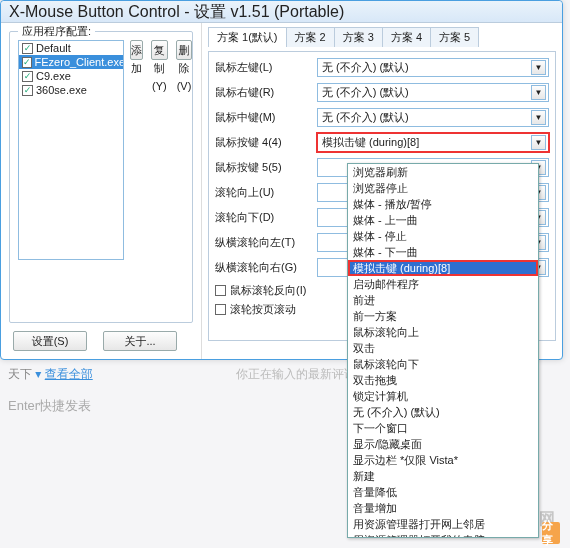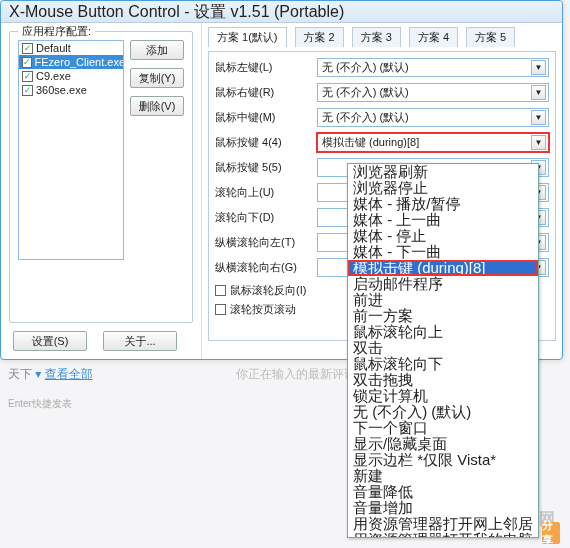--- a/index.html
+++ b/index.html
@@ -12,47 +12,47 @@
   .client { display: flex; height: calc(100% - 22px); }
 
   .leftpane { width: 201px; padding: 8px; border-right: 1px solid #ddd; display: flex; flex-direction: column; }
   .group { border: 1px solid #bcd; border-radius: 2px; padding: 8px 8px 6px 8px; position: relative; flex: 1; }
   .group-title { position: absolute; top: -8px; left: 8px; background: #fff; padding: 0 4px; font-size: 11px; }
   .app-row { display: flex; }
   .listbox { flex: 1; height: 220px; border: 1px solid #8fbce0; background: #fff; overflow: auto; }
   .listbox .item { display: flex; align-items: center; padding: 1px 3px; gap: 3px; }
   .listbox .item.selected { background: #3a8fdc; color: #fff; }
   .ck { width: 11px; height: 11px; border: 1px solid #666; background: #fff; display: inline-flex; align-items: center; justify-content: center; font-size: 9px; color: #2a7; }
-  .btncol { width: 54px; margin-left: 6px; display: flex; flex-direction: column; gap: 8px; }
+  .btncol { width: 54px; margin-left: 6px; display: flex; flex-direction: row; gap: 8px; }
   .btn { height: 20px; border: 1px solid #9aa; background: linear-gradient(#fdfdfd,#e7e7e7); text-align: center; line-height: 18px; border-radius: 2px; cursor: pointer; }
   .bottombtns { display: flex; gap: 16px; margin-top: 8px; padding-left: 4px; }
   .bottombtns .btn { width: 74px; }
 
   .rightpane { flex: 1; padding: 4px 6px 6px 6px; position: relative; }
-  .tabs { display: flex; gap: 9px; margin-bottom: 4px; }
+  .tabs { display: flex; gap: 0; margin-bottom: 4px; }
   .tab { border: 1px solid #bcd; border-bottom: none; padding: 2px 8px; background: #eef4fa; margin-right: -1px; cursor: pointer; }
   .tab.active { background: #fff; font-weight: 500; }
   .tabpanel { border: 1px solid #bcd; height: 290px; padding: 6px 6px; background: #fff; }
   .row { display: flex; align-items: center; margin-bottom: 6px; gap: 24px; }
   .row .lbl { width: 78px; text-align: left; white-space: nowrap; }
   .select { flex: 1; height: 19px; border: 1px solid #8fbce0; background: #fff; display: flex; align-items: center; padding: 0 4px; justify-content: space-between; cursor: pointer; }
   .select.highlight { outline: 2px solid #e33; outline-offset: -1px; }
   .select .arrow { width: 15px; height: 15px; border: 1px solid #8fbce0; background: linear-gradient(#fdfdfd,#e7e7e7); display: inline-flex; align-items: center; justify-content: center; font-size: 8px; margin-right: -2px; }
   .cbrow { display: flex; align-items: center; gap: 4px; margin-top: 4px; }
 
   
   .dropdown { position: absolute; left: 347px; top: 163px; width: 192px; background: #fff; border: 1px solid #7aa; box-shadow: 1px 1px 3px rgba(0,0,0,0.25); z-index: 50; max-height: 375px; overflow: hidden; }
-  .dropdown .opt { padding: 1px 5px; font-size: 15px; white-space: nowrap; cursor: pointer; line-height: 14px; }
+  .dropdown .opt { padding: 1px 5px; font-size: 11px; white-space: nowrap; cursor: pointer; line-height: 14px; }
   .dropdown .opt.sel { background: #2f6fd0; color: #fff; }
   .dropdown .opt.box { outline: 2px solid #e33; outline-offset: -2px; }
 
   
   .bg-under { position: absolute; left: 0; top: 360px; width: 570px; padding: 6px 8px; color: #888; font-size: 12px; }
   .bg-under a { color: #3a8fdc; text-decoration: underline; cursor: pointer; }
-  .bg-under .hint { color: #aaa; margin-top: 14px; font-size: 10px; }
+  .bg-under .hint { color: #aaa; margin-top: 14px; font-size: 13px; }
 
   .watermark { position: absolute; right: 14px; bottom: 18px; font-size: 16px; color: #c6c6c6; font-weight: bold; letter-spacing: 1px; }
   .watermark .orange { color: #f6a44a; }
   .share { position: absolute; right: 10px; bottom: 4px; width: 18px; height: 22px; background: #f6a44a; color: #fff; display: flex; align-items: center; font-weight: bold; border-radius: 2px; font-size: 11px; }
 
   .chev { font-size: 8px; }
 </style>
 </head>
 <body>
 

